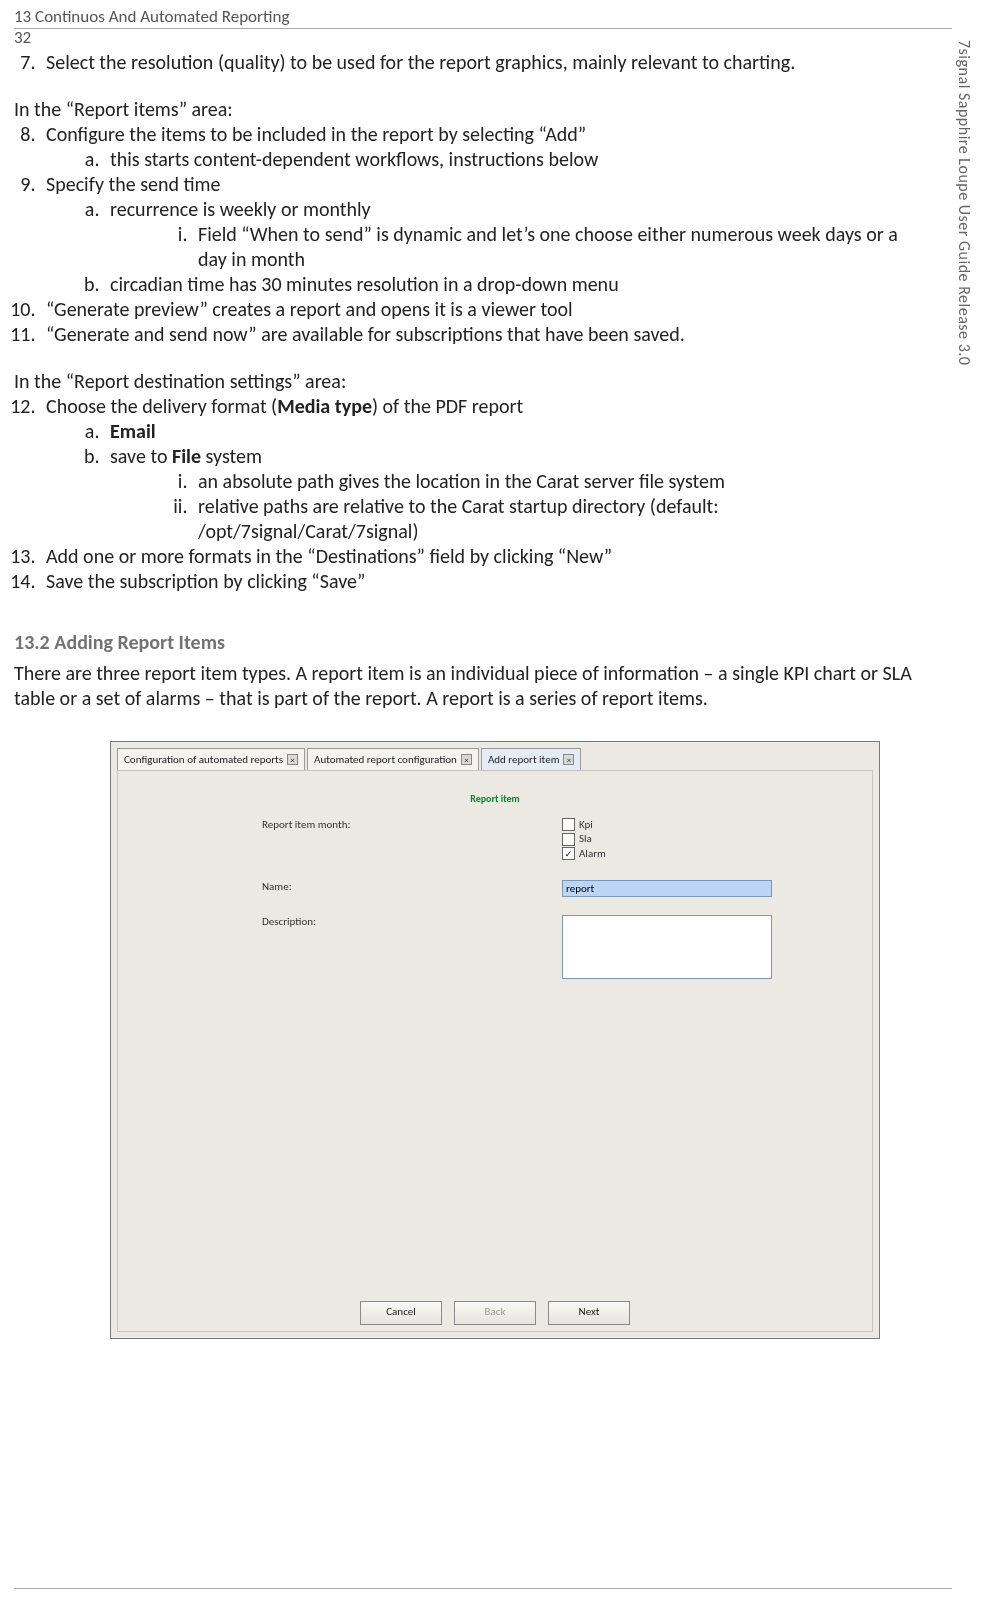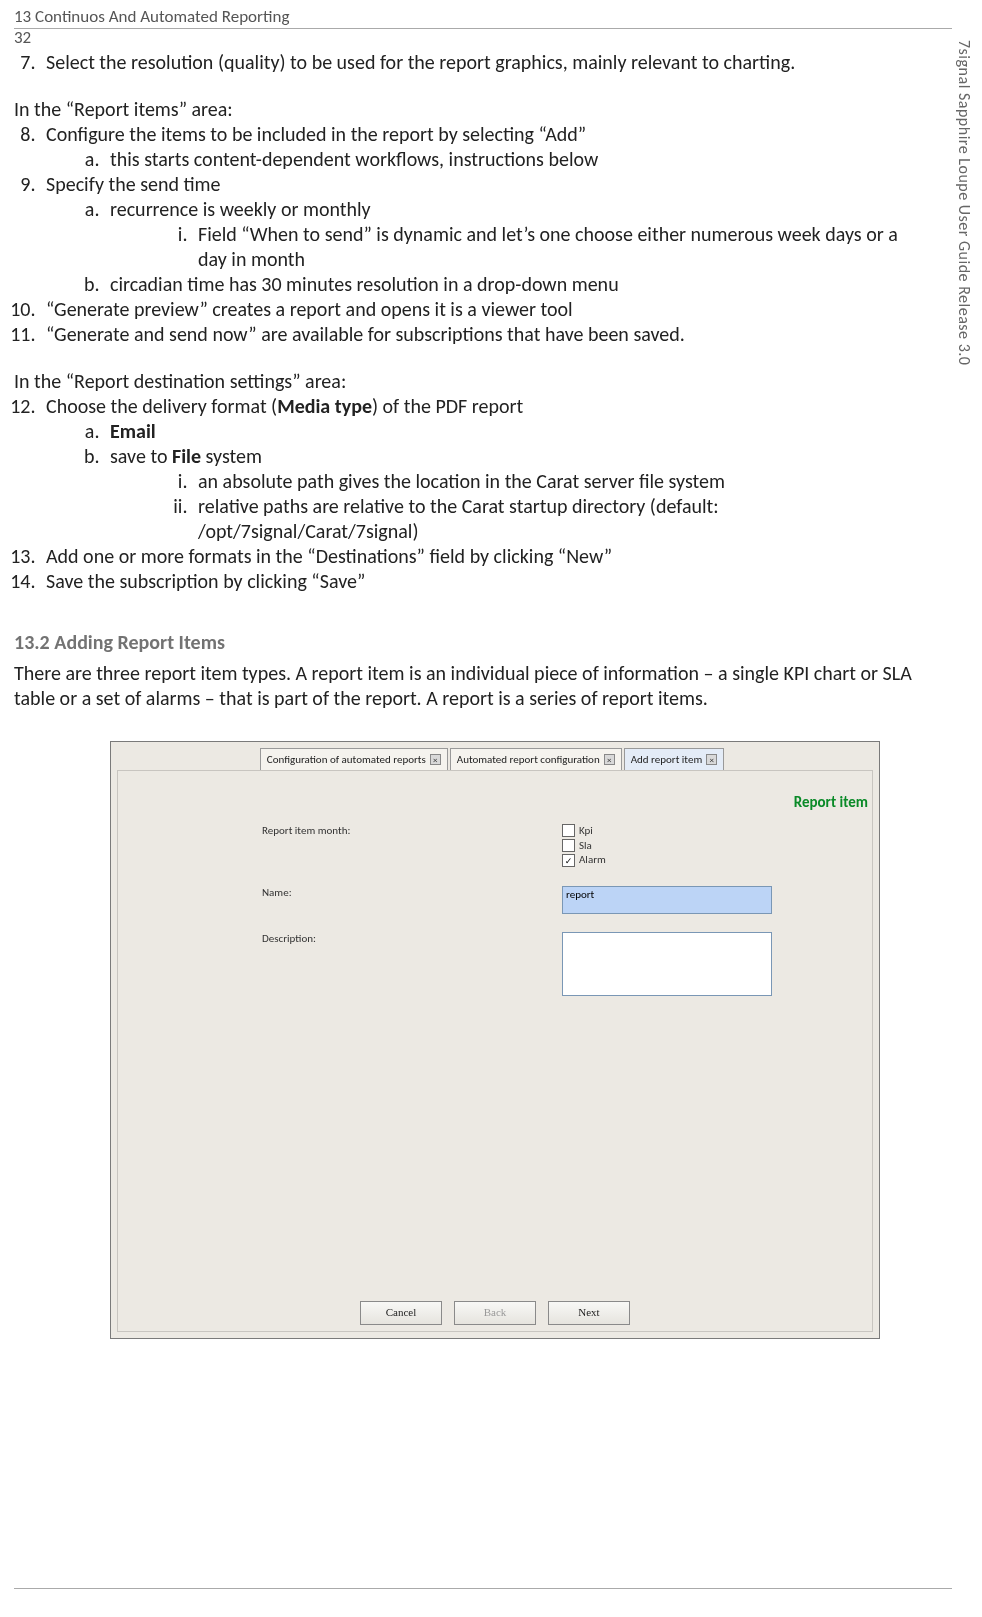--- a/index.html
+++ b/index.html
@@ -110,21 +110,20 @@
     font-size: 12px;
   }
   .tabbar {
     position: absolute;
     top: 6px;
     left: 6px;
     right: 12px;
     height: 22px;
     display: flex;
     gap: 2px;
-    justify-content: center;
   }
   .tab {
     display: flex;
     align-items: center;
     gap: 4px;
     padding: 2px 6px;
     background: #f5f3ee;
     border: 1px solid #999;
     border-bottom: none;
     font-size: 11px;
@@ -156,24 +155,24 @@
   }
   .panel-inner {
     position: absolute;
     top: 4px;
     left: 4px;
     right: 4px;
     bottom: 38px;
     background: #ece9e3;
   }
   .heading {
-    text-align: right;
+    text-align: center;
     margin-top: 18px;
     margin-bottom: 12px;
-    font-size: 15px;
+    font-size: 10px;
     font-weight: 700;
     color: #0a8a28;
   }
   .form-row {
     display: flex;
     margin-bottom: 18px;
   }
   .form-label {
     width: 300px;
     padding-left: 140px;
@@ -202,21 +201,21 @@
     justify-content: center;
     font-size: 9px;
     line-height: 9px;
   }
   .chk.checked::after {
     content: "✓";
     color: #000;
   }
   .txt-input {
     width: 210px;
-    height: 28px;
+    height: 17px;
     border: 1px solid #7a97b5;
     background: #fff;
     font-size: 11px;
     padding: 0 3px;
     box-sizing: border-box;
     display: inline-block;
     line-height: 15px;
     color: #000;
   }
   .txt-input.sel {
@@ -241,21 +240,20 @@
   .btn {
     min-width: 60px;
     height: 22px;
     line-height: 20px;
     text-align: center;
     font-size: 11px;
     border: 1px solid #8a8a8a;
     background: linear-gradient(#f8f8f6, #e6e4de);
     color: #222;
     padding: 0 10px;
-    font-family: Liberation Serif, serif;
   }
   .btn.disabled {
     color: #9a9a9a;
   }
   .footer-rule {
     position: absolute;
     left: 14px;
     right: 30px;
     bottom: 28px;
     border-top: 1px solid #aaa;

